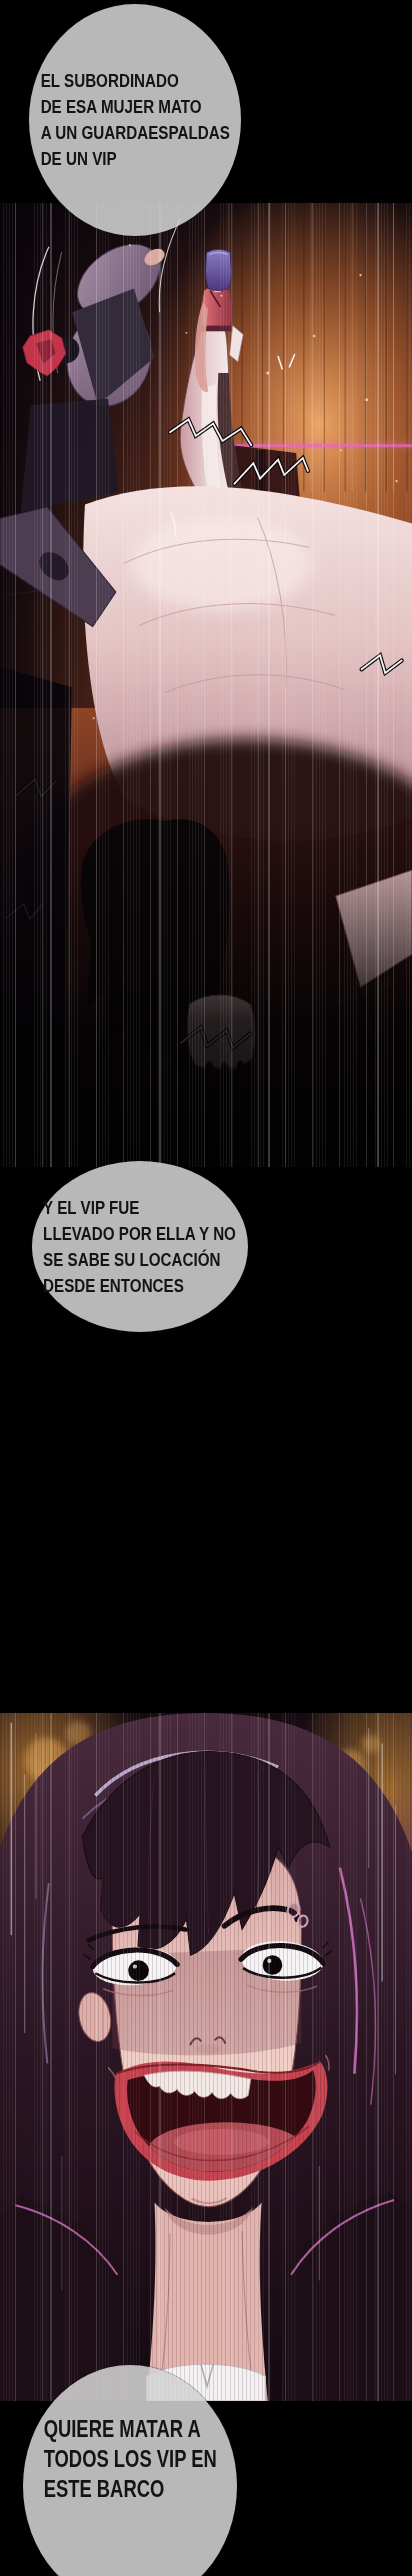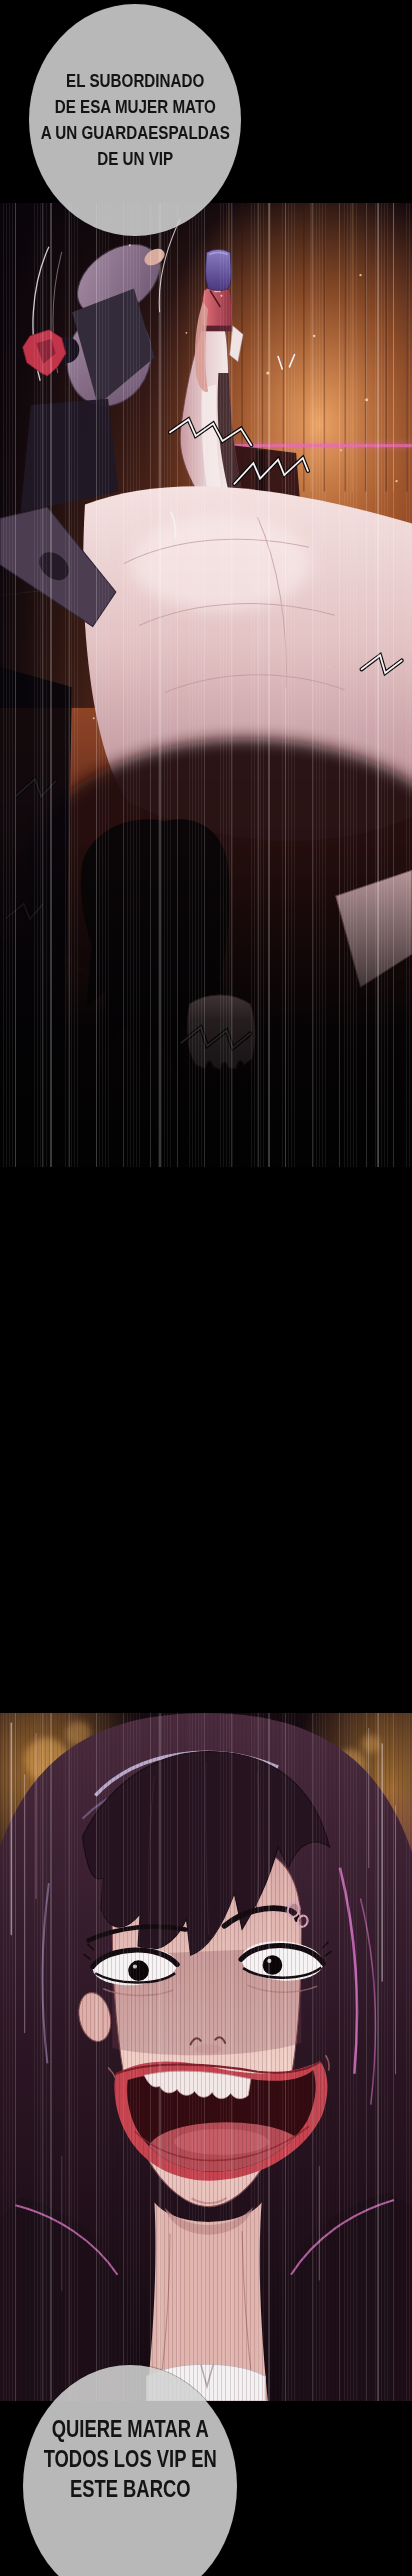--- a/index.html
+++ b/index.html
@@ -26,21 +26,21 @@
     position:absolute; inset:0; pointer-events:none;
     background-image: repeating-linear-gradient(90deg, rgba(55,22,32,0.16) 0 1px, transparent 1px 4.1px);
   }
 
   
   .bubble {
     position:absolute; border-radius:50%;
     background:rgba(209,209,209,0.88);
     box-shadow:0 0 0 1px rgba(12,12,12,0.30);
     display:flex; align-items:center; justify-content:center;
-    text-align:center; z-index:5;
+    text-align:left; z-index:5;
   }
   .bubble-text {
     transform:scaleX(0.80); transform-origin:center;
     font-weight:700; color:#141414; white-space:nowrap;
   }
   .bubble-1 { left:29px;  top:4.1px;    width:212px; height:232px; }
   .bubble-2 { left:32px;  top:1161px; width:216px; height:171px; }
   .bubble-3 { left:63px; top:1563px; width:149px; height:137px; }
   .bubble-4 { left:23px;  top:2365px; width:214px; height:242px; }
   .bubble-1 .line, .bubble-2 .line { font-size:19px; line-height:26px; }
@@ -391,20 +391,28 @@
 
   <div class="bubble bubble-1">
     <div class="bubble-text">
       <div class="line">EL SUBORDINADO</div>
       <div class="line">DE ESA MUJER MATO</div>
       <div class="line">A UN GUARDAESPALDAS</div>
       <div class="line">DE UN VIP</div>
     </div>
   </div>
 
+  <div class="bubble bubble-2">
+    <div class="bubble-text">
+      <div class="line">Y EL VIP FUE</div>
+      <div class="line">LLEVADO POR ELLA Y NO</div>
+      <div class="line">SE SABE SU LOCACIÓN</div>
+      <div class="line">DESDE ENTONCES</div>
+    </div>
+  </div>
 
 
   <div class="bubble bubble-4">
     <div class="bubble-text">
       <div class="line">QUIERE MATAR A</div>
       <div class="line">TODOS LOS VIP EN</div>
       <div class="line">ESTE BARCO</div>
     </div>
   </div>
 

